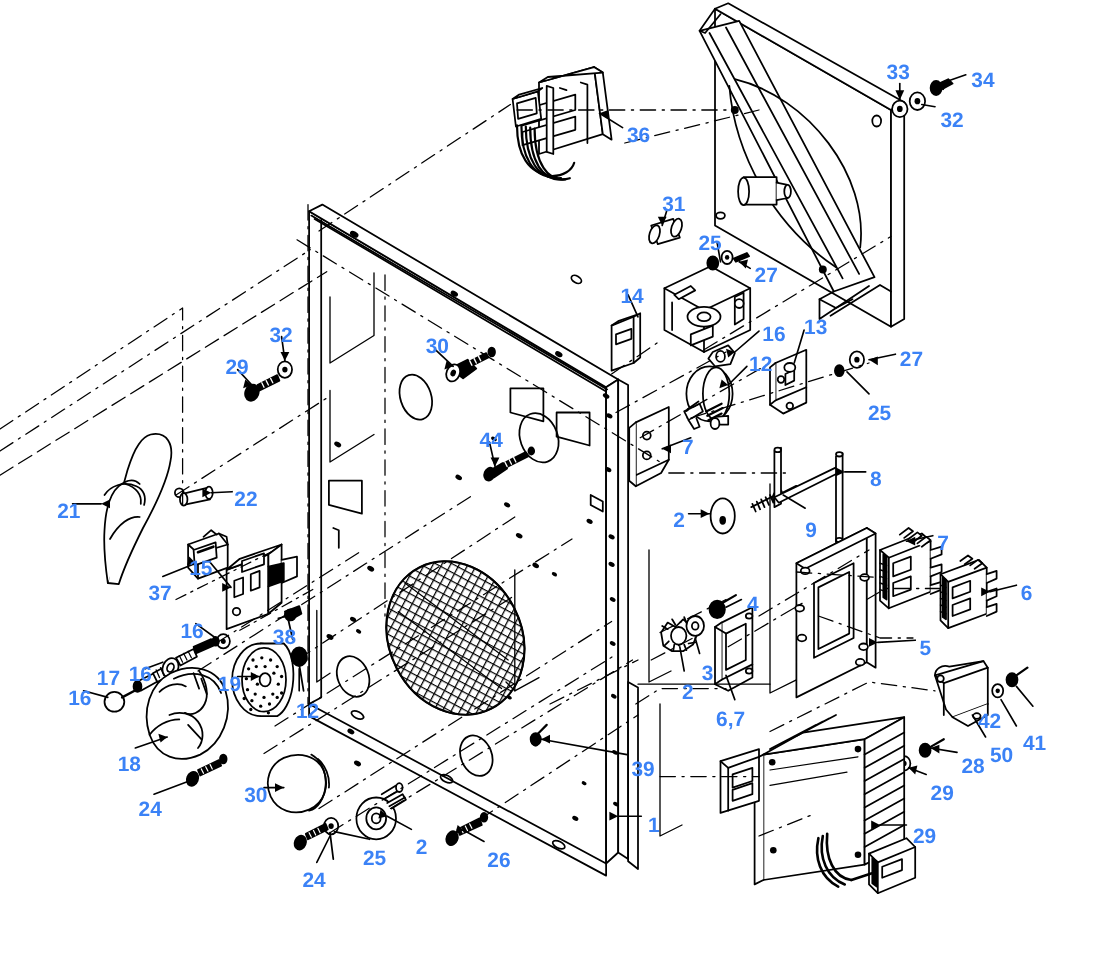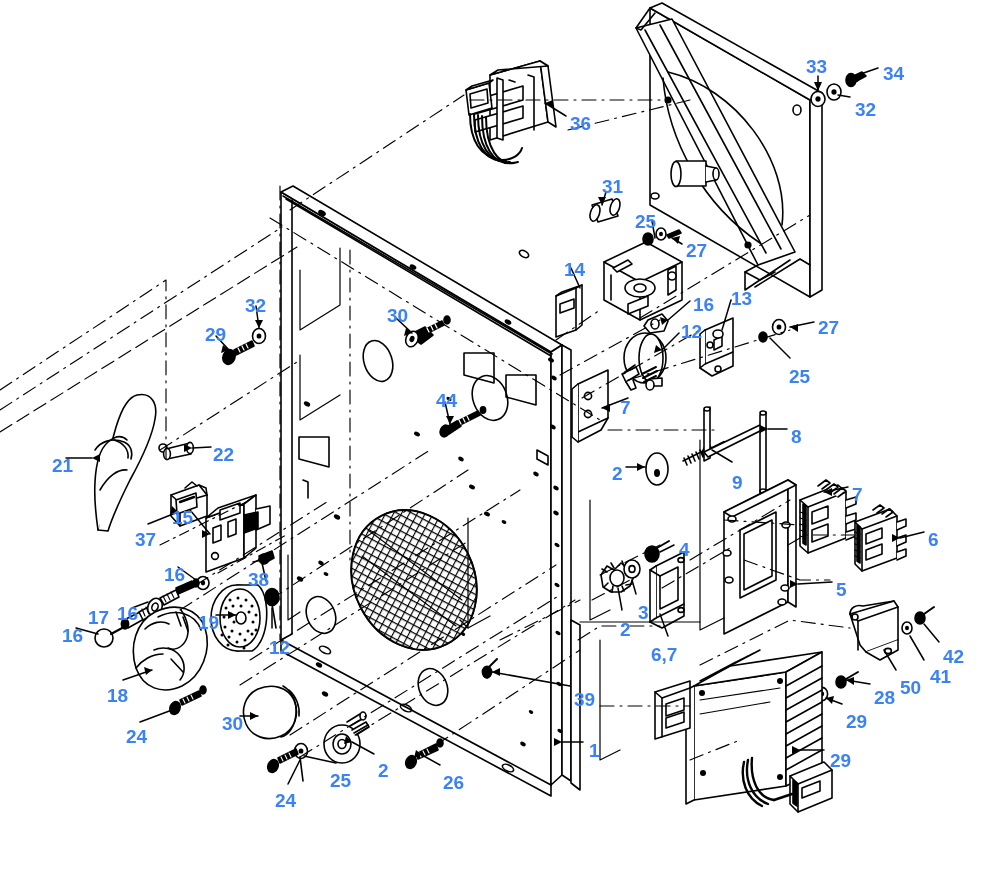--- a/index.html
+++ b/index.html
@@ -769,21 +769,21 @@
 <div class="callout" style="left:248px;top:570px">38</div>
 <div class="callout" style="left:836px;top:580px">5</div>
 <div class="callout" style="left:638px;top:603px">3</div>
 <div class="callout" style="left:198px;top:613px">19</div>
 <div class="callout" style="left:620px;top:620px">2</div>
 <div class="callout" style="left:88px;top:608px">17</div>
 <div class="callout" style="left:117px;top:604px">16</div>
 <div class="callout" style="left:62px;top:626px">16</div>
 <div class="callout" style="left:269px;top:638px">12</div>
 <div class="callout" style="left:651px;top:645px">6,7</div>
-<div class="callout" style="left:943px;top:647px">42</div>
+<div class="callout" style="left:889px;top:647px">42</div>
 <div class="callout" style="left:930px;top:667px">41</div>
 <div class="callout" style="left:900px;top:678px">50</div>
 <div class="callout" style="left:107px;top:686px">18</div>
 <div class="callout" style="left:574px;top:690px">39</div>
 <div class="callout" style="left:874px;top:688px">28</div>
 <div class="callout" style="left:846px;top:712px">29</div>
 <div class="callout" style="left:222px;top:714px">30</div>
 <div class="callout" style="left:126px;top:727px">24</div>
 <div class="callout" style="left:830px;top:751px">29</div>
 <div class="callout" style="left:589px;top:741px">1</div>

